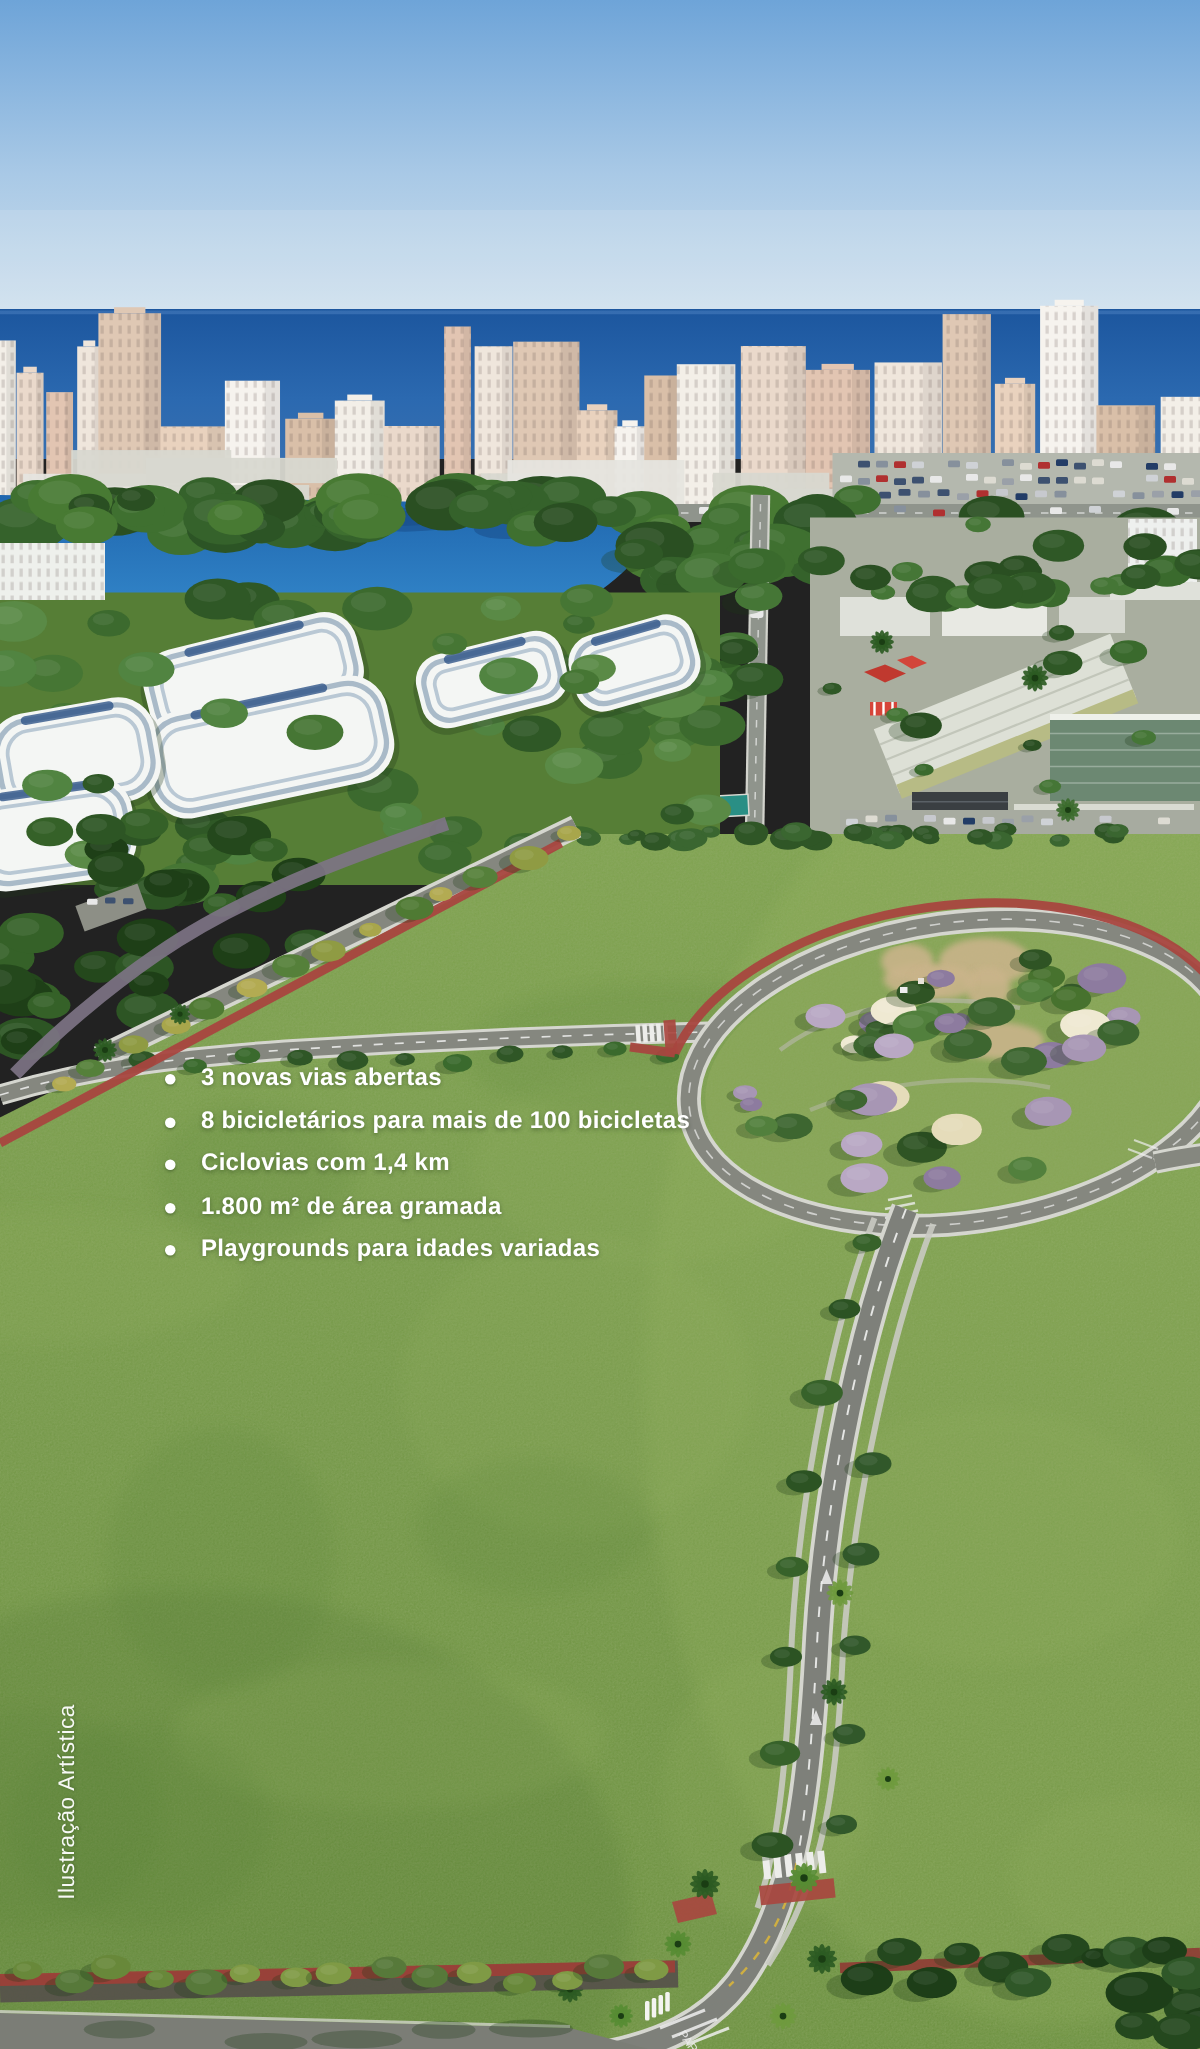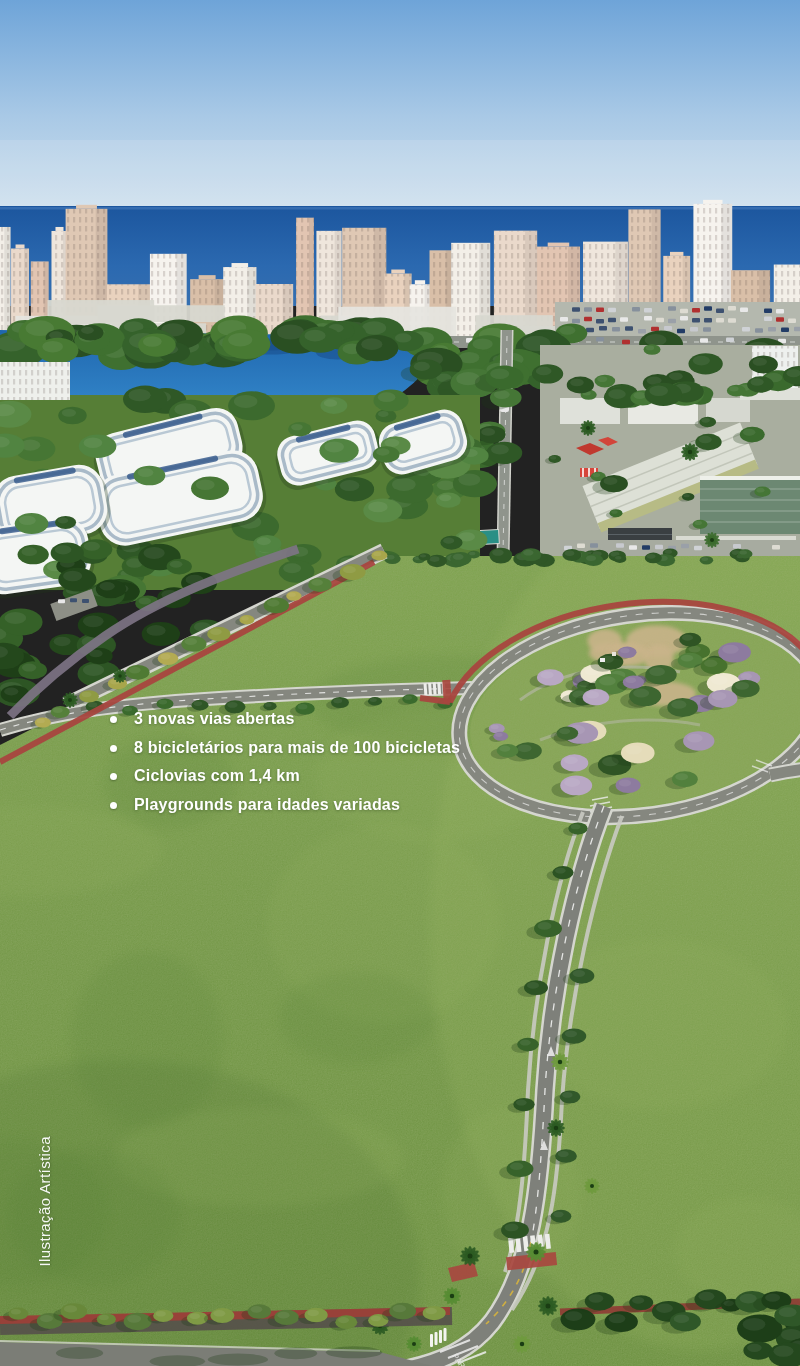--- a/index.html
+++ b/index.html
@@ -1500,18 +1500,22 @@
       <li>
         <span class="dot"></span>
         <span class="txt">8 bicicletários para mais de 100 bicicletas</span>
       </li>
       <li>
         <span class="dot"></span>
         <span class="txt">Ciclovias com 1,4 km</span>
       </li>
       <li>
         <span class="dot"></span>
+        <span class="txt">1.800 m² de área gramada</span>
+      </li>
+      <li>
+        <span class="dot"></span>
         <span class="txt">Playgrounds para idades variadas</span>
       </li>
     </ul>
 
   <div class="watermark">Ilustração Artística</div>
 </div>
 
 </body></html>

